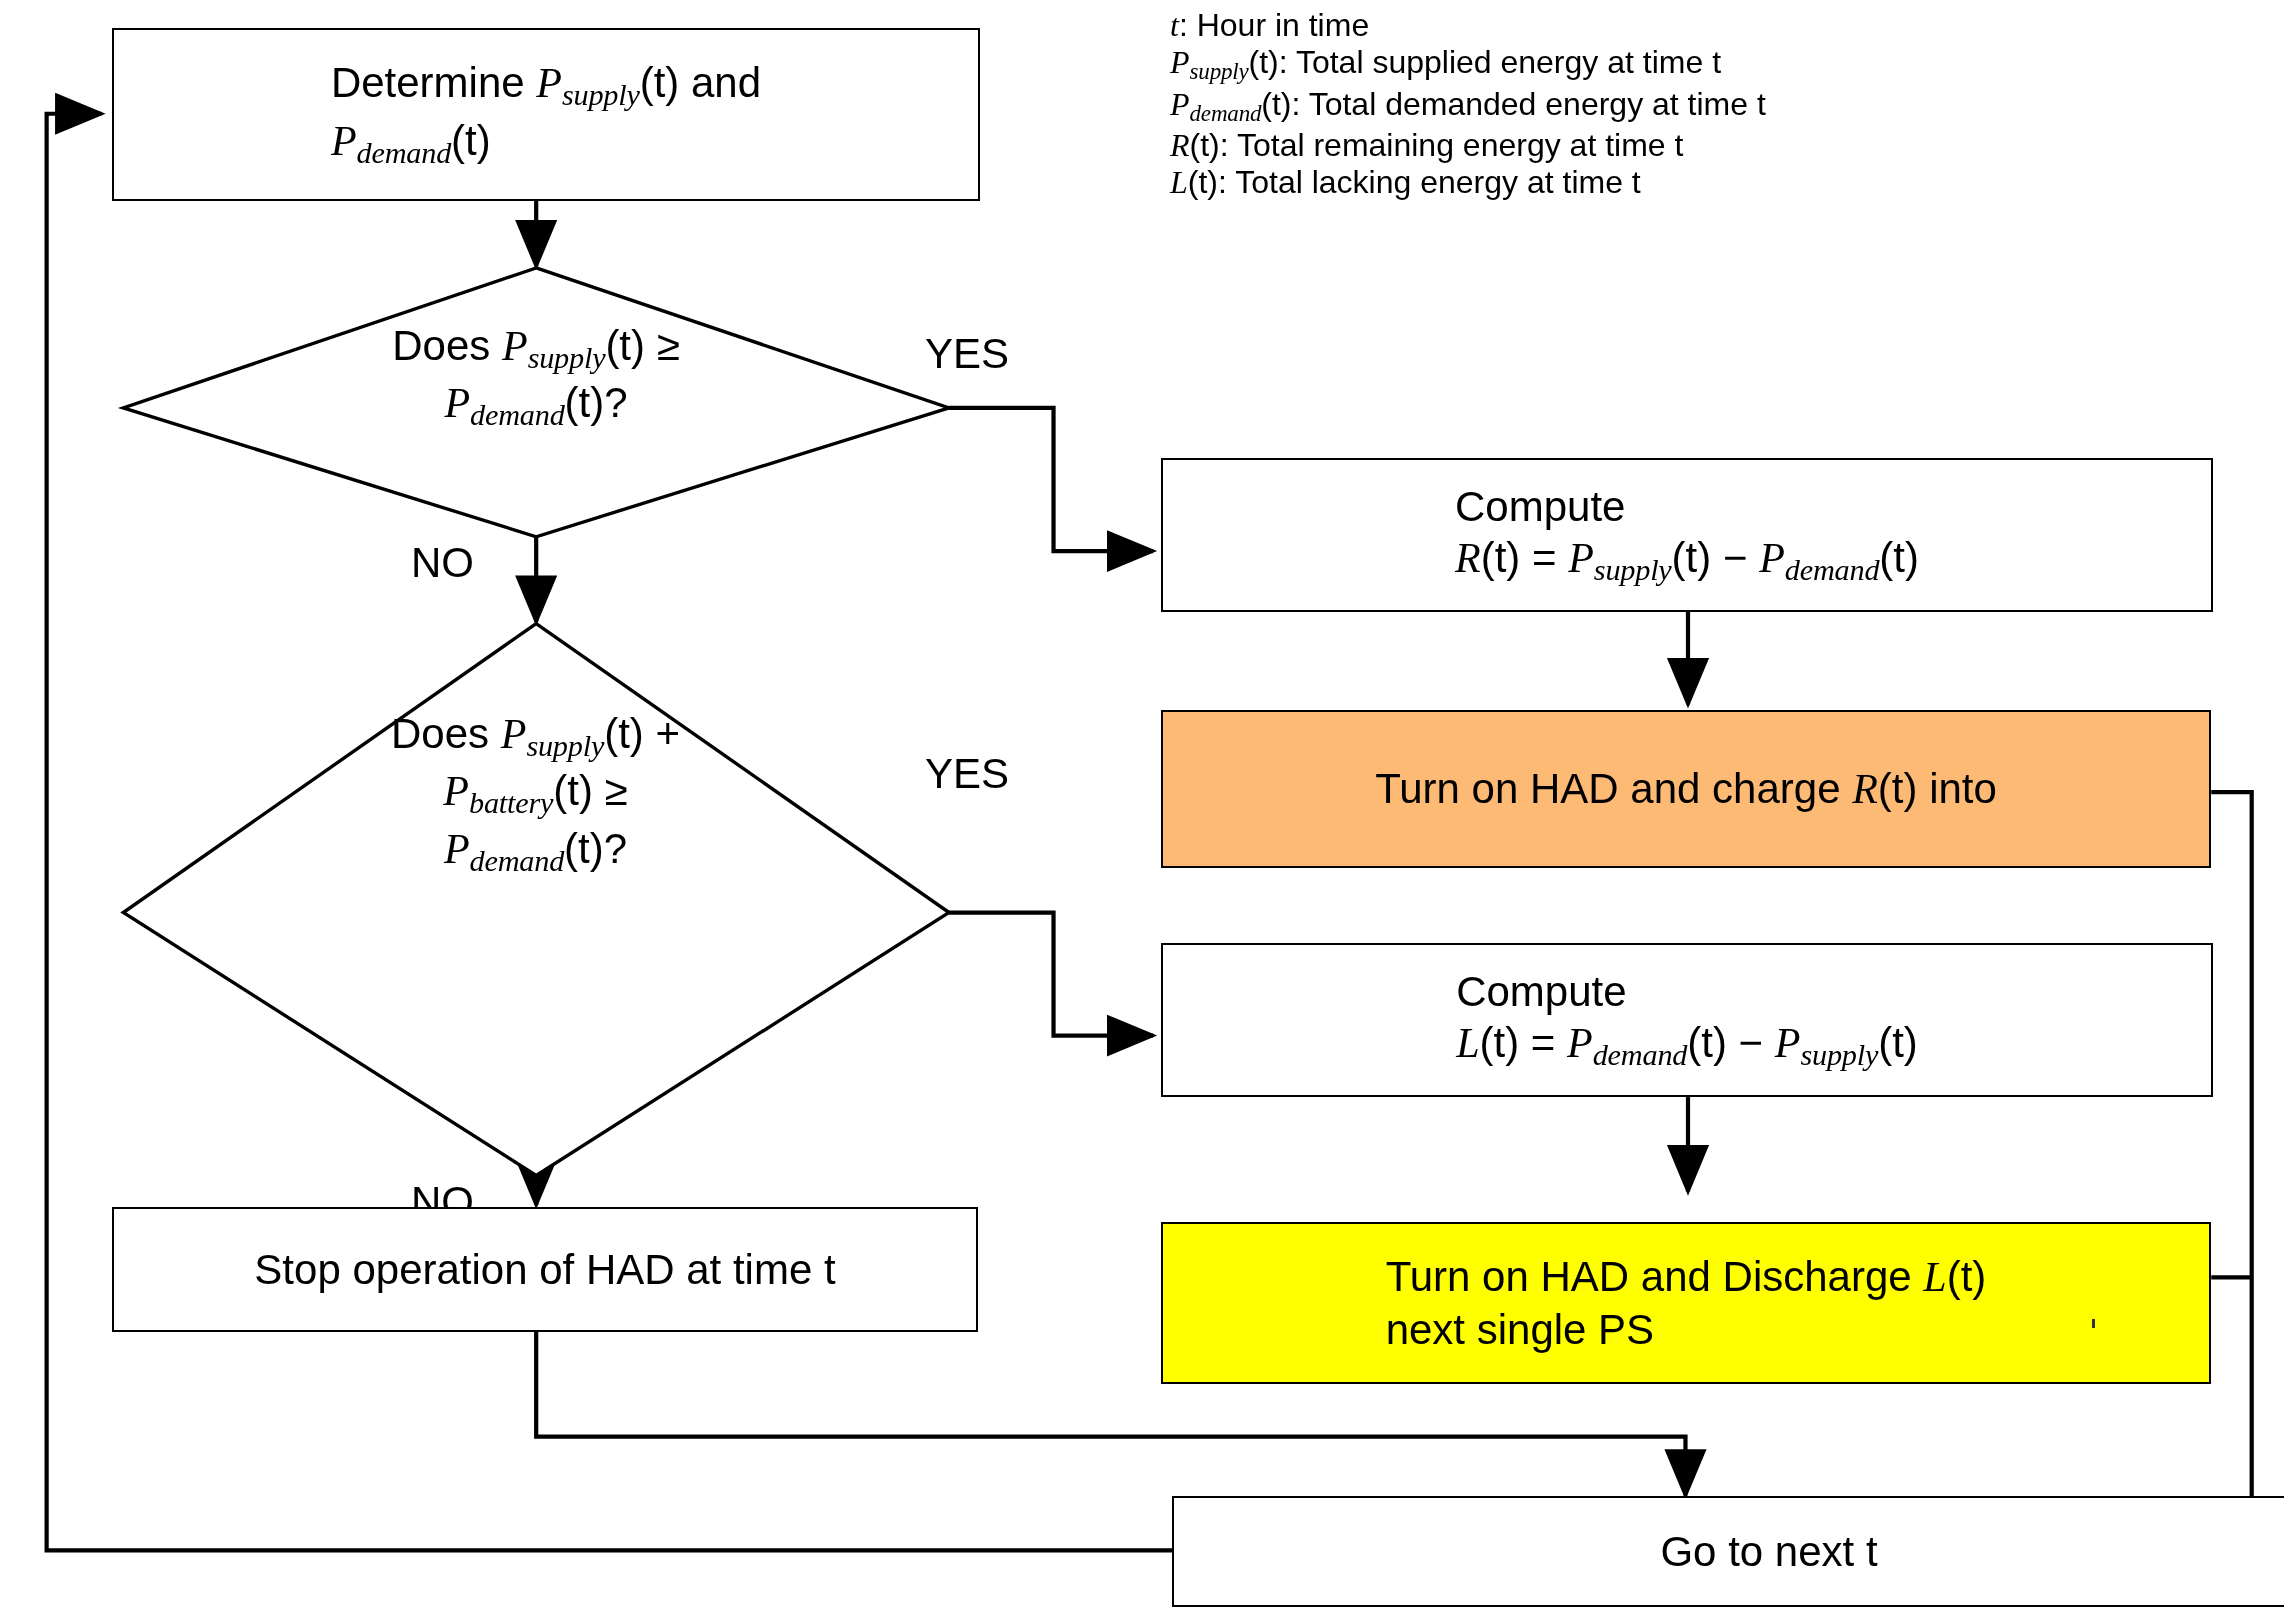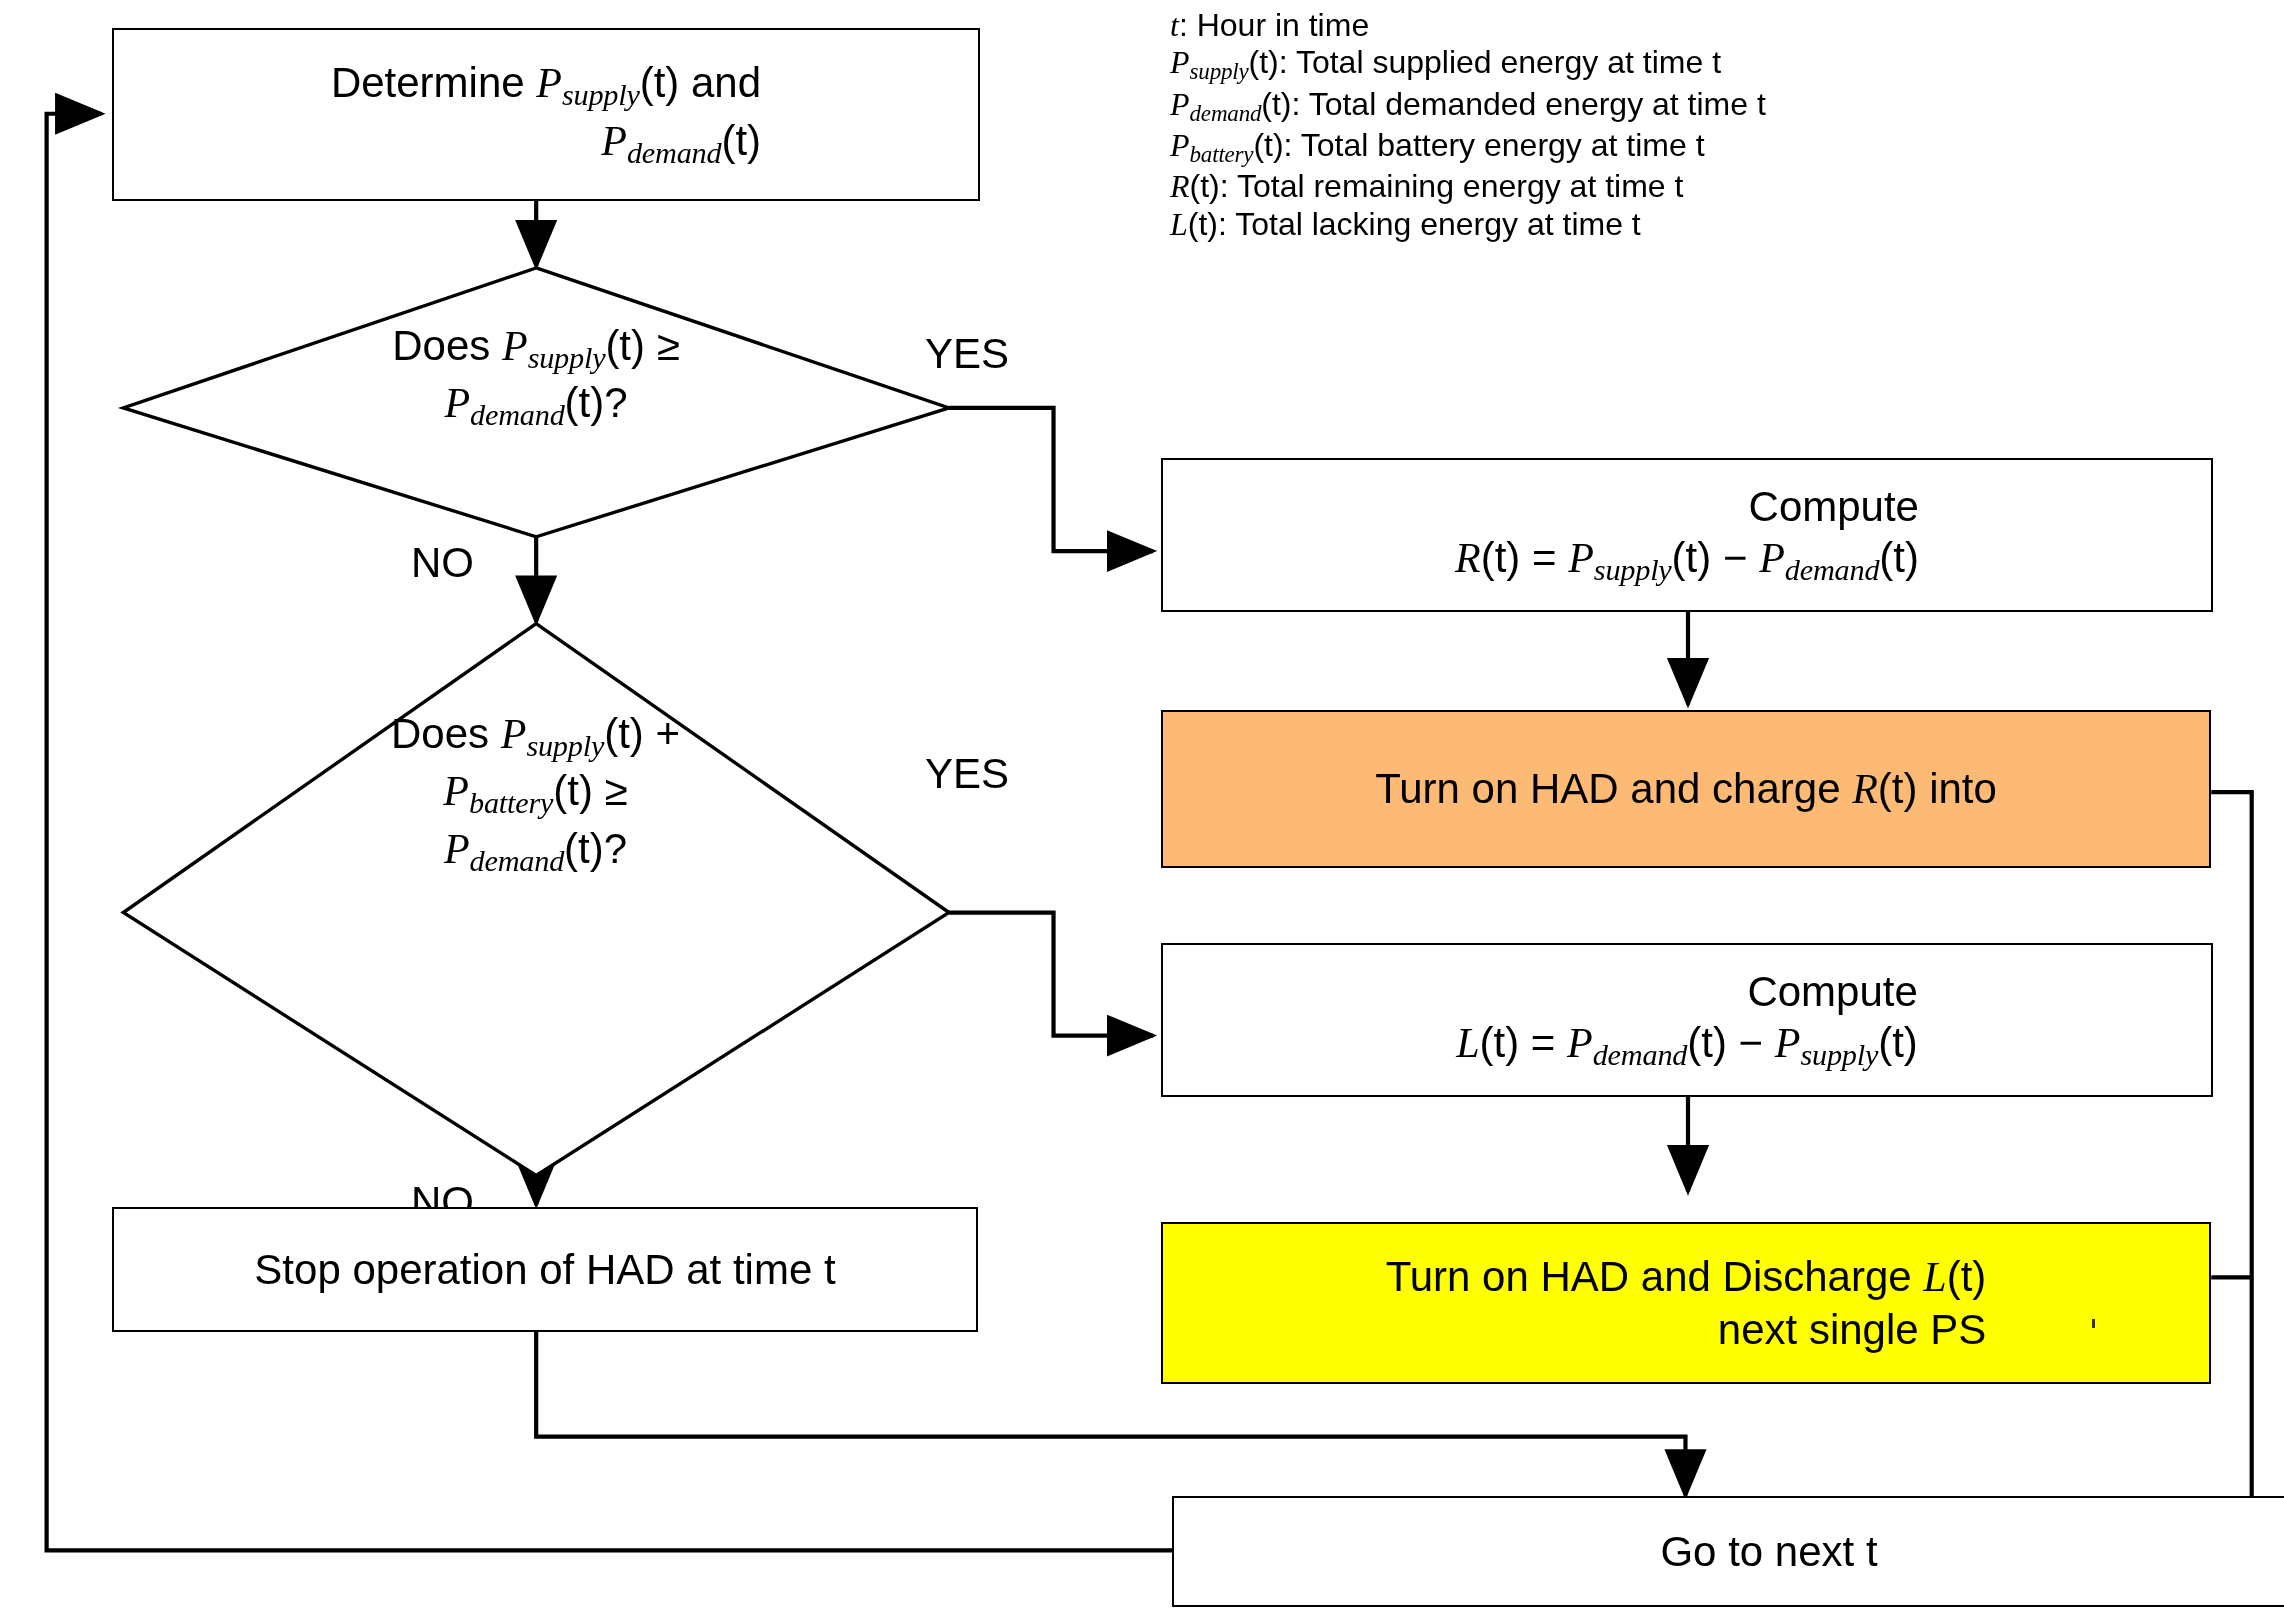--- a/index.html
+++ b/index.html
@@ -21,21 +21,21 @@
     width: 2284px;
     height: 1622px;
     pointer-events: none;
   }
   .node {
     position: absolute;
     box-sizing: border-box;
     display: flex;
     align-items: center;
     justify-content: center;
-    text-align: right;
+    text-align: left;
   }
   .proc {
     border: 2.5px solid #000000;
     background: #ffffff;
   }
   .proc.hl { background: #ffff00; }
   .txt {
     font-size: 42px;
     line-height: 1.22;
     color: #000000;
@@ -128,23 +128,20 @@
     <div>
       <span class="mathvar">t</span><span>: Hour in time</span>
     </div>
     <div>
       <span class="mathvar">P</span><span class="sub">supply</span><span class="up">(t)</span><span>: Total supplied energy at time t</span>
     </div>
     <div>
       <span class="mathvar">P</span><span class="sub">demand</span><span class="up">(t)</span><span>: Total demanded energy at time t</span>
     </div>
     <div>
-      <span class="mathvar">P</span><span class="sub">battery</span><span class="up">(t)</span><span>: Total battery energy at time t</span>
-    </div>
-    <div>
       <span class="mathvar">R</span><span class="up">(t)</span><span>: Total remaining energy at time t</span>
     </div>
     <div>
       <span class="mathvar">L</span><span class="up">(t)</span><span>: Total lacking energy at time t</span>
     </div>
   </div>
 
   <div class="node proc" style="left:112px; top:28px; width:868px; height:173px;">
     <div class="txt">
       <div>

